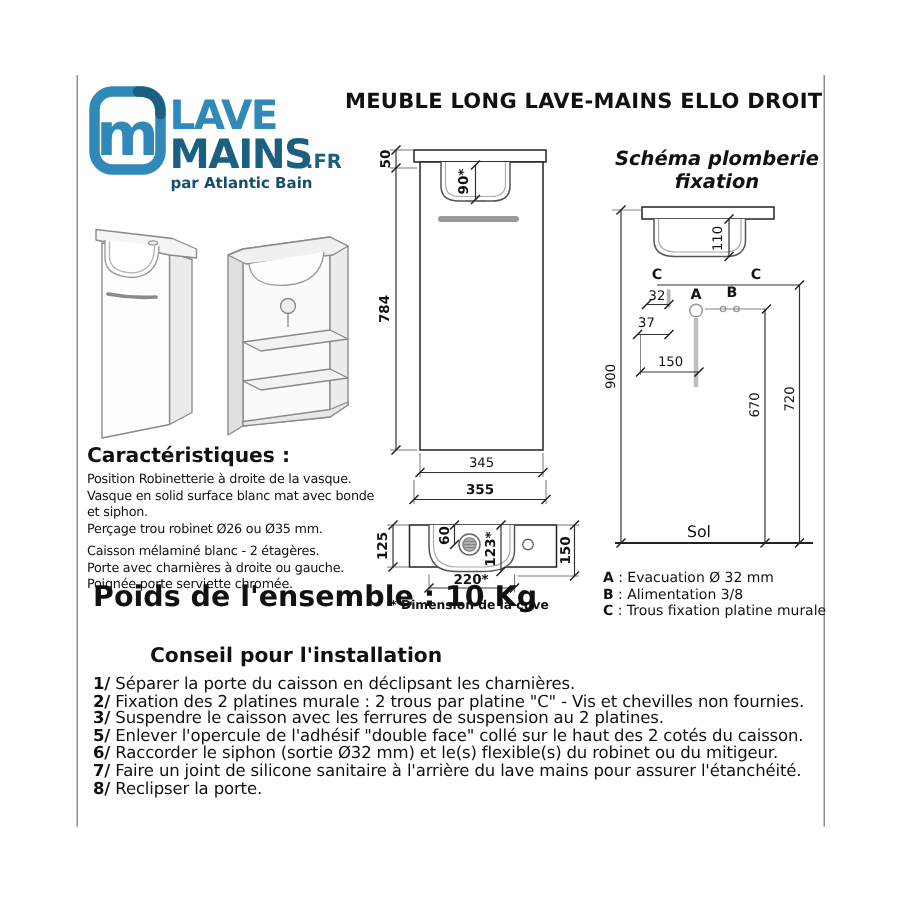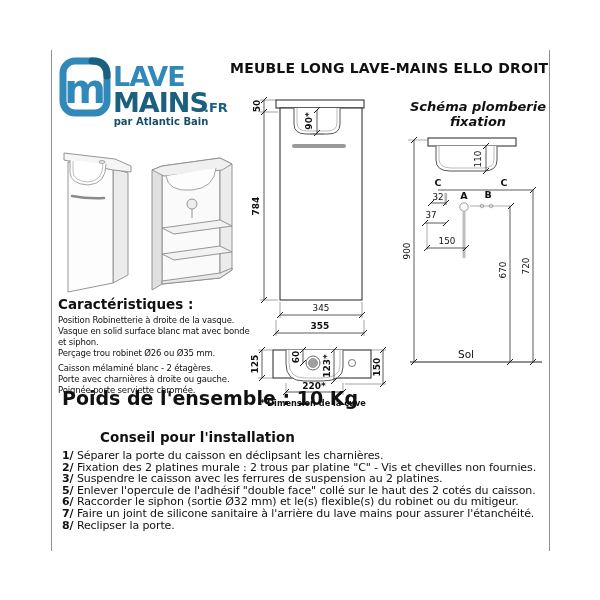--- a/index.html
+++ b/index.html
@@ -149,20 +149,25 @@
     <text class="plab" x="464" y="199" text-anchor="middle">A</text>
     <text class="plab" x="488" y="198" text-anchor="middle">B</text>
     <text class="pdim" x="431" y="218" text-anchor="middle">37</text>
     <text class="pdim" x="447" y="244" text-anchor="middle">150</text>
     <text class="pdim" x="407" y="254" text-anchor="middle" transform="rotate(-90 407 251)">900</text>
     <text class="pdim" x="503" y="273" text-anchor="middle" transform="rotate(-90 503 270)">670</text>
     <text class="pdim" x="526" y="269" text-anchor="middle" transform="rotate(-90 526 266)">720</text>
     <text class="sol" x="466" y="358" text-anchor="middle">Sol</text>
   </svg>
 
+  <div class="legend">
+    <div class="legend-row"><span class="legend-key">A</span><span> : Evacuation Ø 32 mm</span></div>
+    <div class="legend-row"><span class="legend-key">B</span><span> : Alimentation 3/8</span></div>
+    <div class="legend-row"><span class="legend-key">C</span><span> : Trous fixation platine murale</span></div>
+  </div>
 
   <div class="charx">
     <div class="charx-heading">Caractéristiques :</div>
     <div class="charx-line">Position Robinetterie à droite de la vasque.</div>
     <div class="charx-line">Vasque en solid surface blanc mat avec bonde</div>
     <div class="charx-line">et siphon.</div>
     <div class="charx-line">Perçage trou robinet Ø26 ou Ø35 mm.</div>
     <div class="charx-line gap">Caisson mélaminé blanc - 2 étagères.</div>
     <div class="charx-line">Porte avec charnières à droite ou gauche.</div>
     <div class="charx-line">Poignée porte serviette chromée.</div>

